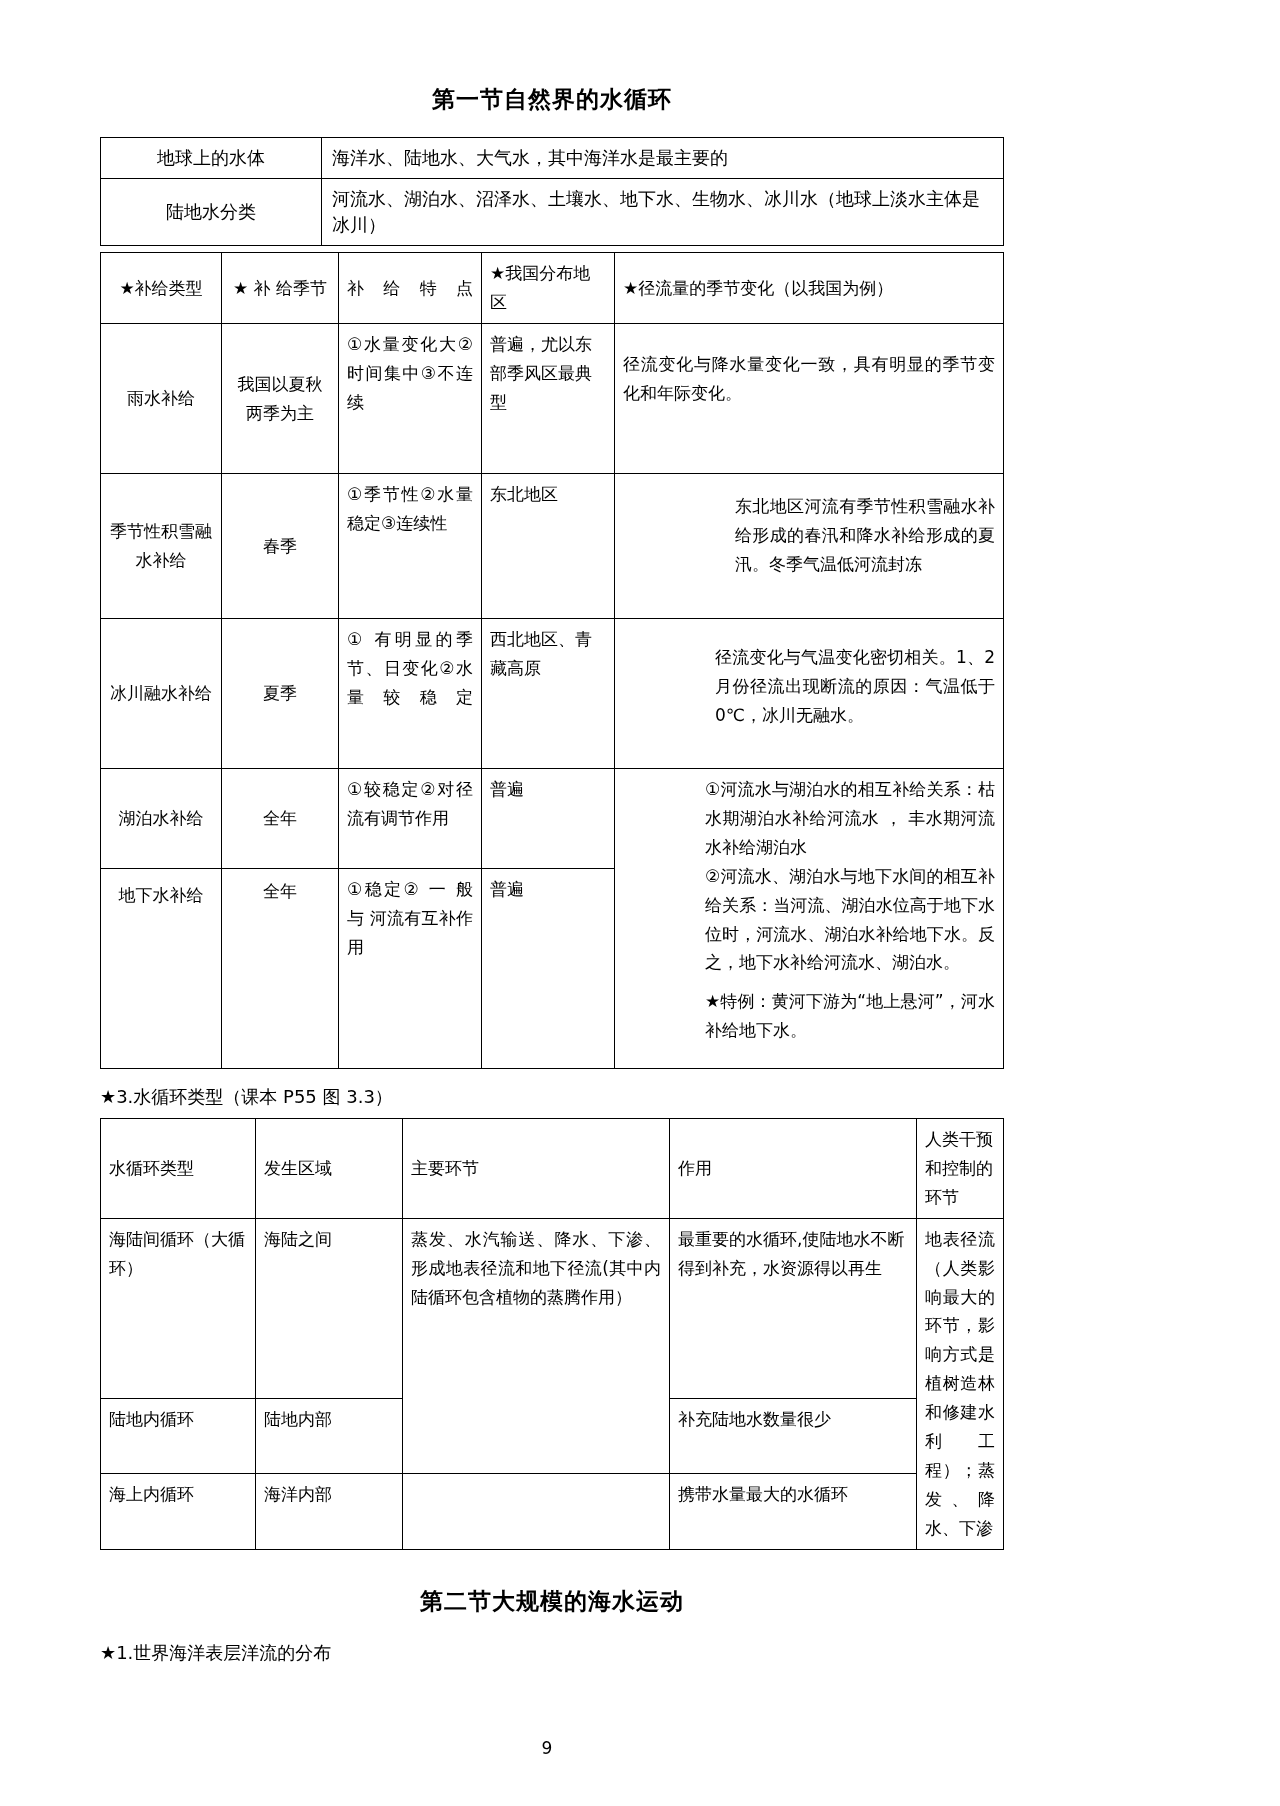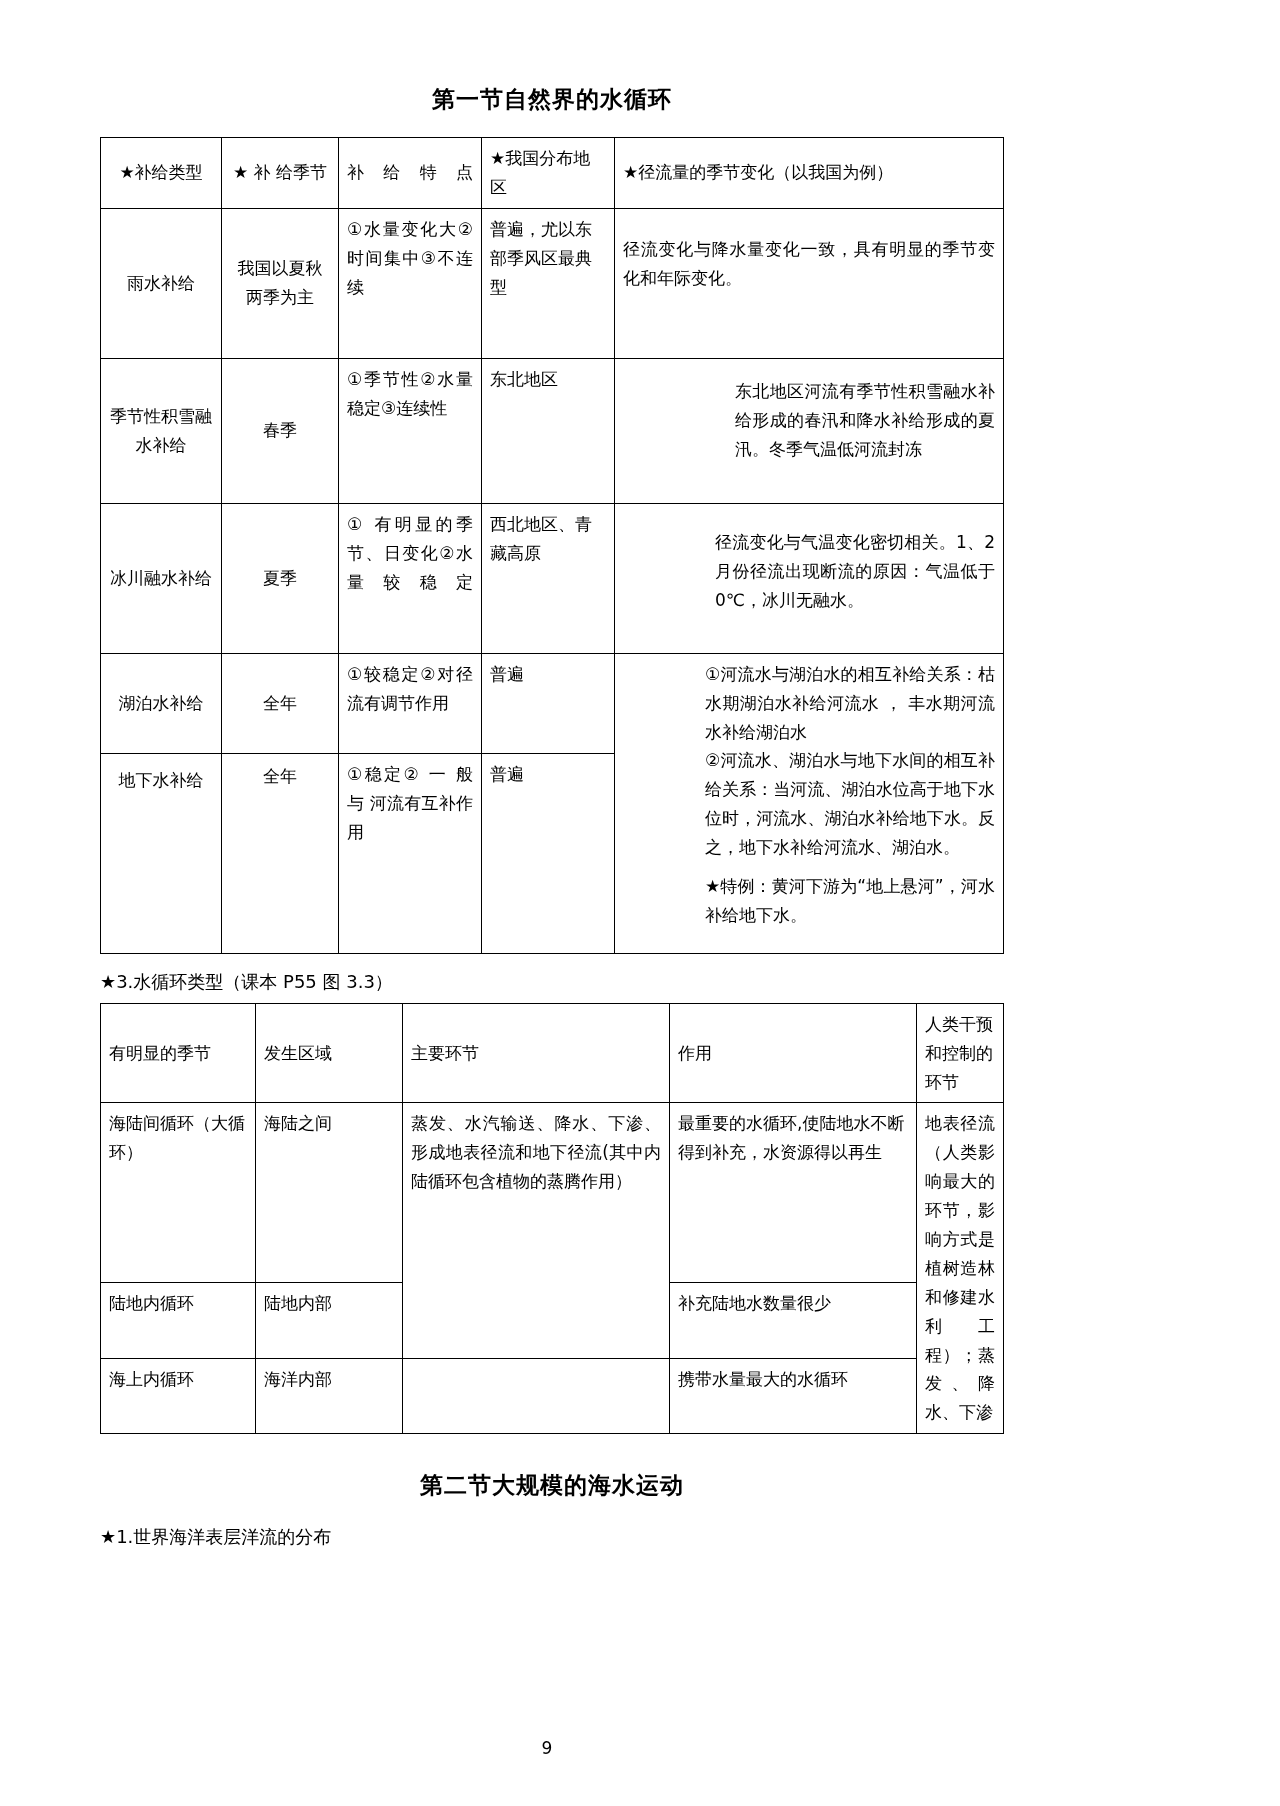--- a/index.html
+++ b/index.html
@@ -109,20 +109,32 @@
   }
 </style>
 </head>
 <body>
 
 <div class="page">
 
   <h1 class="sec-title">第一节自然界的水循环</h1>
 
 
+  <table class="t1">
+    <tbody>
+      <tr>
+        <td class="label">地球上的水体</td>
+        <td>海洋水、陆地水、大气水，其中海洋水是最主要的</td>
+      </tr>
+      <tr>
+        <td class="label">陆地水分类</td>
+        <td>河流水、湖泊水、沼泽水、土壤水、地下水、生物水、冰川水（地球上淡水主体是冰川）</td>
+      </tr>
+    </tbody>
+  </table>
 
 
   <table class="t2">
     <tbody>
       <tr>
         <td class="c-type hdr">★补给类型</td>
         <td class="c-season hdr">★ 补 给季节</td>
         <td class="c-feat hdr">补给特点</td>
         <td class="c-area hdr">★我国分布地区</td>
         <td class="c-flow hdr" style="text-align:left;">★径流量的季节变化（以我国为例）</td>
@@ -171,21 +183,21 @@
         <td class="c-area">普遍</td>
       </tr>
     </tbody>
   </table>
 
   <p class="para spaced">★3.水循环类型（课本 P55 图 3.3）</p>
 
   <table class="t3">
     <tbody>
       <tr>
-        <td class="c1 h">有明显的季节</td>
+        <td class="c1 h">水循环类型</td>
         <td class="c2 h">发生区域</td>
         <td class="c3 h">主要环节</td>
         <td class="c4 h">作用</td>
         <td class="h">人类干预和控制的环节</td>
       </tr>
       <tr style="height:100px;">
         <td class="c1">海陆间循环（大循环）</td>
         <td class="c2">海陆之间</td>
         <td class="c3 just" rowspan="2">蒸发、水汽输送、降水、下渗、形成地表径流和地下径流(其中内陆循环包含植物的蒸腾作用）</td>
         <td class="c4">最重要的水循环,使陆地水不断得到补充，水资源得以再生</td>

